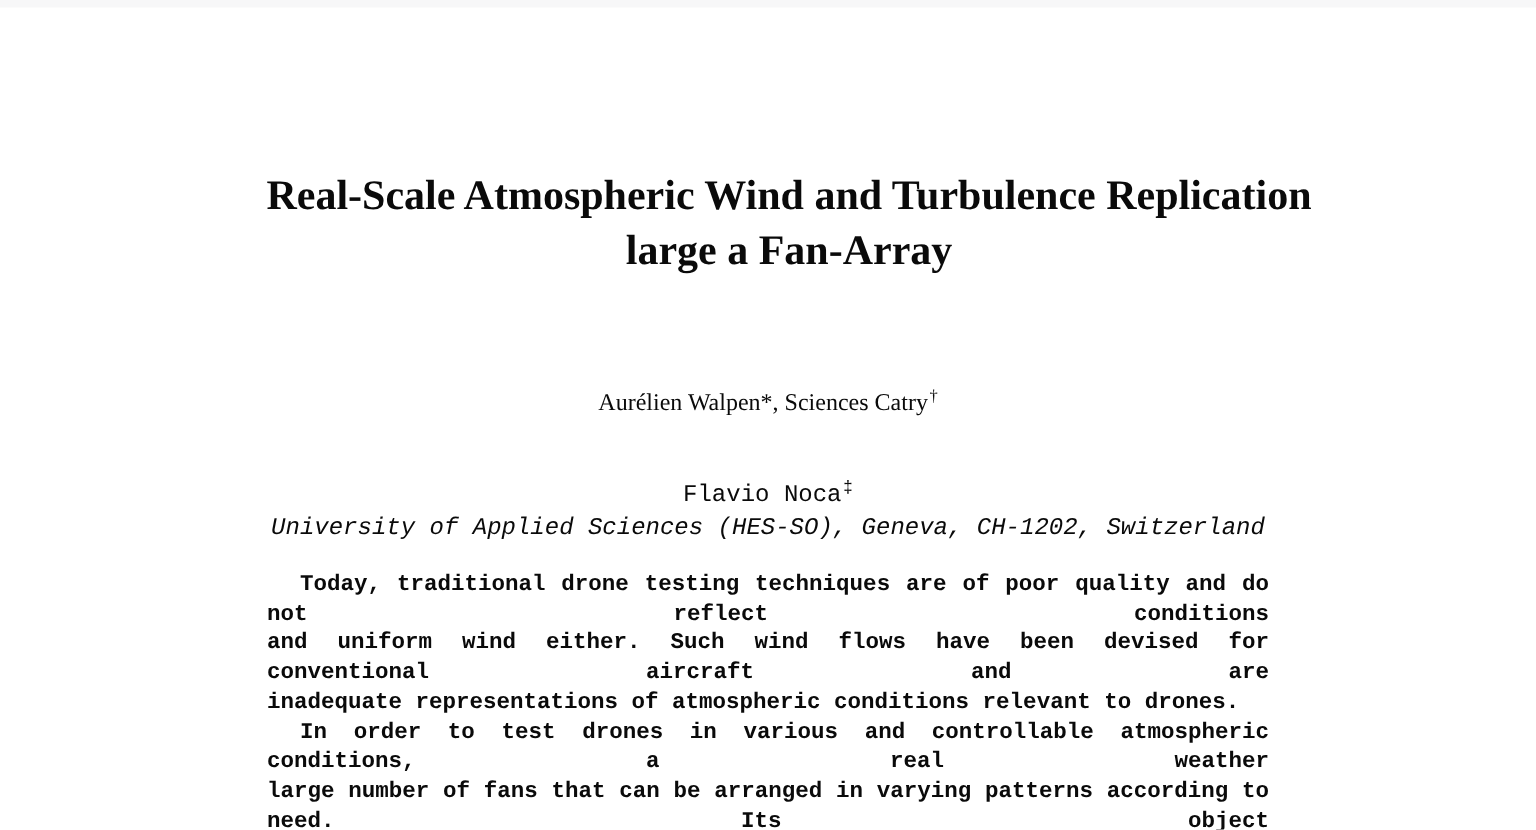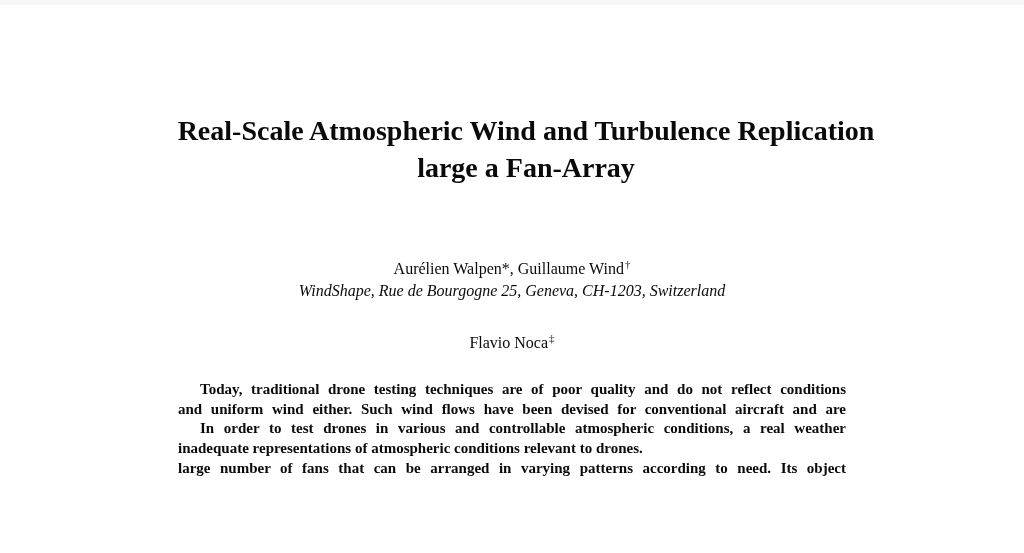--- a/index.html
+++ b/index.html
@@ -36,59 +36,60 @@
   }
   .title .tline { display: block; white-space: nowrap; margin-left: 28px; }
   .author-block {
     position: absolute; left: 0;
     width: 1024px;
     text-align: center;
     font-size: 16px;
     line-height: 22px;
   }
   .author-block.first  { top: 253px; }
-  .author-block.second { top: 327px; }
+  .author-block.second { top: 315px; font-family: Liberation Mono, monospace; }
   .author-names { display: block; white-space: nowrap; }
   .author-names sup { font-size: 11px; margin-left: 1px; }
   .author-affiliation { display: block; font-style: italic; white-space: nowrap; }
   .abstract {
     position: absolute;
     top: 380px; left: 178px;
     width: 668px;
     font-size: 15px;
     line-height: 19.7px;
     font-weight: bold;
   }
   .aline {
     text-align: justify;
     text-align-last: justify;
+    font-family: Liberation Mono, monospace;
   }
   .aline.indent { text-indent: 22px; }
   .aline.endpara { text-align-last: left; }
 </style>
 </head>
 <body>
 
 <div class="page">
   <div class="top-bar"></div>
 
   <h1 class="title">
     <span class="tline">Real-Scale Atmospheric Wind and Turbulence Replication</span>
     <span class="tline">large a Fan-Array</span>
   </h1>
 
   <div class="author-block first">
-    <span class="author-names"><span>Aurélien Walpen*, Guillaume Wind</span><sup>†</sup></span>
-    <span class="author-affiliation">WindShape, Rue de Bourgogne 25, Geneva, CH-1203, Switzerland</span>
+    <span class="author-names"><span>Aurélien Walpen*, Sciences Catry</span><sup>†</sup></span>
   </div>
 
   <div class="author-block second">
     <span class="author-names"><span>Flavio Noca</span><sup>‡</sup></span>
+    <span class="author-affiliation">University of Applied Sciences (HES-SO), Geneva, CH-1202, Switzerland</span>
   </div>
 
   <div class="abstract">
     <div class="aline indent">Today, traditional drone testing techniques are of poor quality and do not reflect conditions</div>
     <div class="aline">and uniform wind either. Such wind flows have been devised for conventional aircraft and are</div>
+    <div class="aline endpara">inadequate representations of atmospheric conditions relevant to drones.</div>
     <div class="aline indent">In order to test drones in various and controllable atmospheric conditions, a real weather</div>
-    <div class="aline endpara">inadequate representations of atmospheric conditions relevant to drones.</div>
     <div class="aline">large number of fans that can be arranged in varying patterns according to need. Its object</div>
   </div>
 </div>
 
 </body></html>

